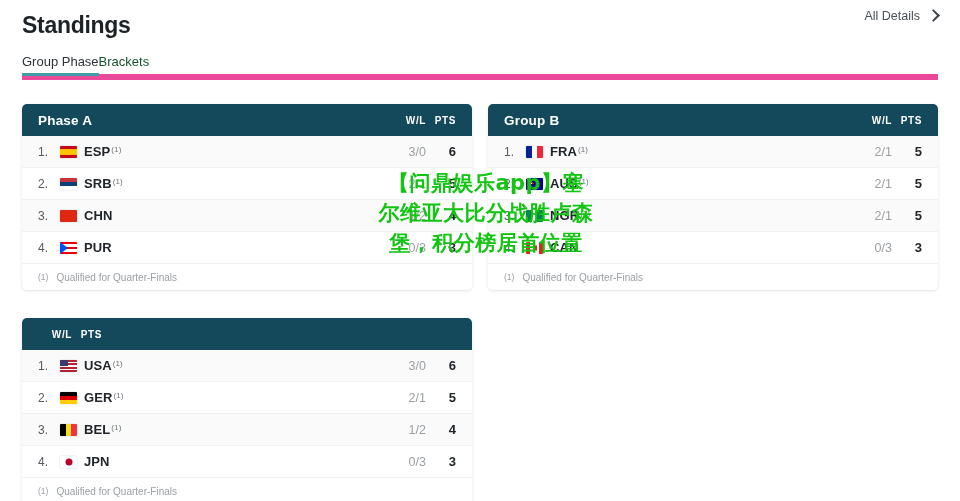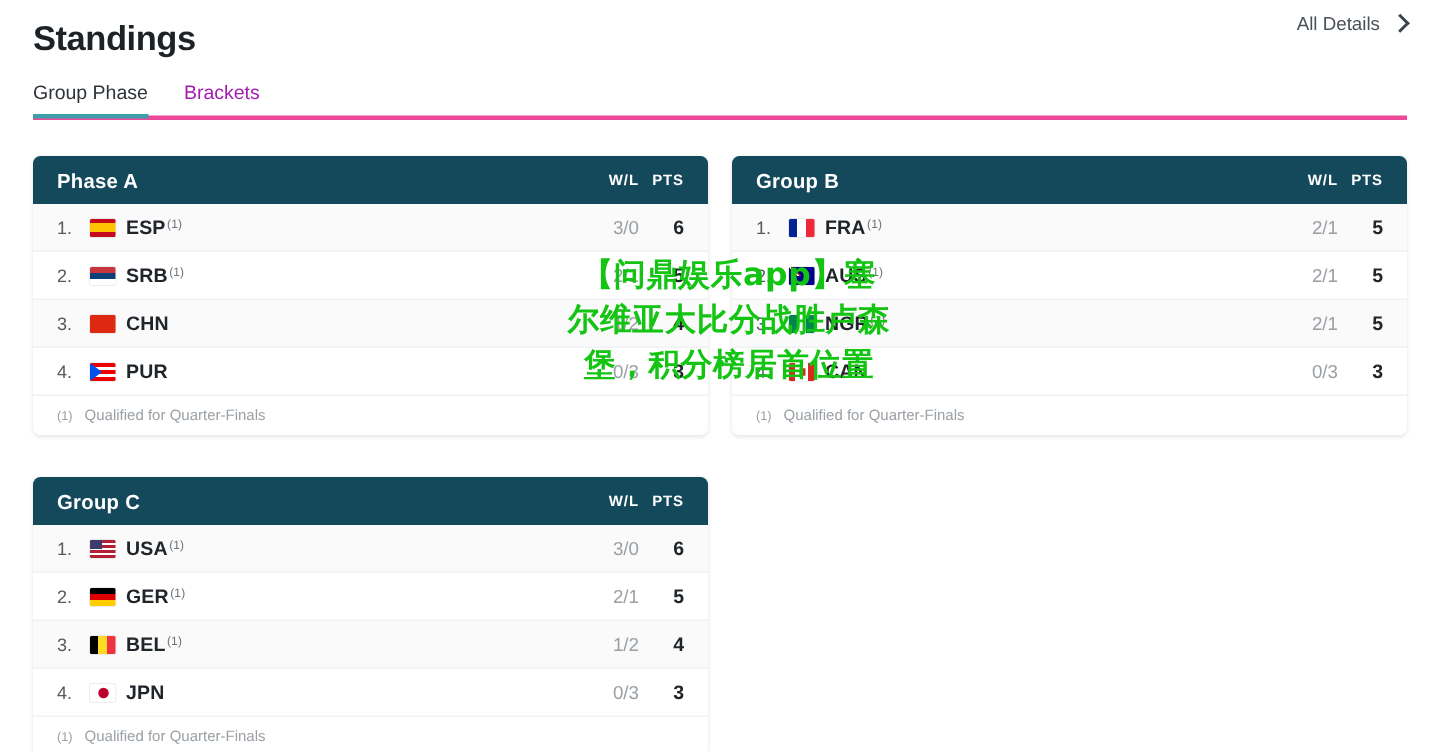--- a/index.html
+++ b/index.html
@@ -48,27 +48,26 @@
     border-top: 2px solid #3c434a;
     transform: rotate(45deg);
     margin-bottom: 1px;
   }
 
   
   .tabs {
     position: relative;
     margin: 14px 22px 0 22px;
     display: flex;
-    gap: 24px;
-    border-bottom: 3px solid #ec4899;
+    border-bottom: 6px solid #ec4899;
     height: 26px;
   }
   .tab {
     font-size: 13px;
-    color: #a21caf;
+    color: #14532d;
     padding-bottom: 8px;
     cursor: pointer;
     position: relative;
     white-space: nowrap;
   }
   .tab.active {
     color: #2d3338;
   }
   .tab.active::after {
     content: "";
@@ -340,21 +339,20 @@
         <div class="wl">0/3</div>
         <div class="pts">3</div>
       </div>
       <div class="card-foot">
         <span class="foot-mark">(1)</span>
         <span class="foot-text">Qualified for Quarter-Finals</span>
       </div>
     </div>
     <div class="card">
       <div class="card-head">
-        <div class="gname">Group C</div>
         <div class="col-wl">W/L</div>
         <div class="col-pts">PTS</div>
       </div>
       <div class="row alt">
         <div class="rank">1.</div>
         <div class="flag f-usa"></div>
         <div class="team">
           <span>USA</span>
           <span class="qmark">(1)</span>
         </div>

